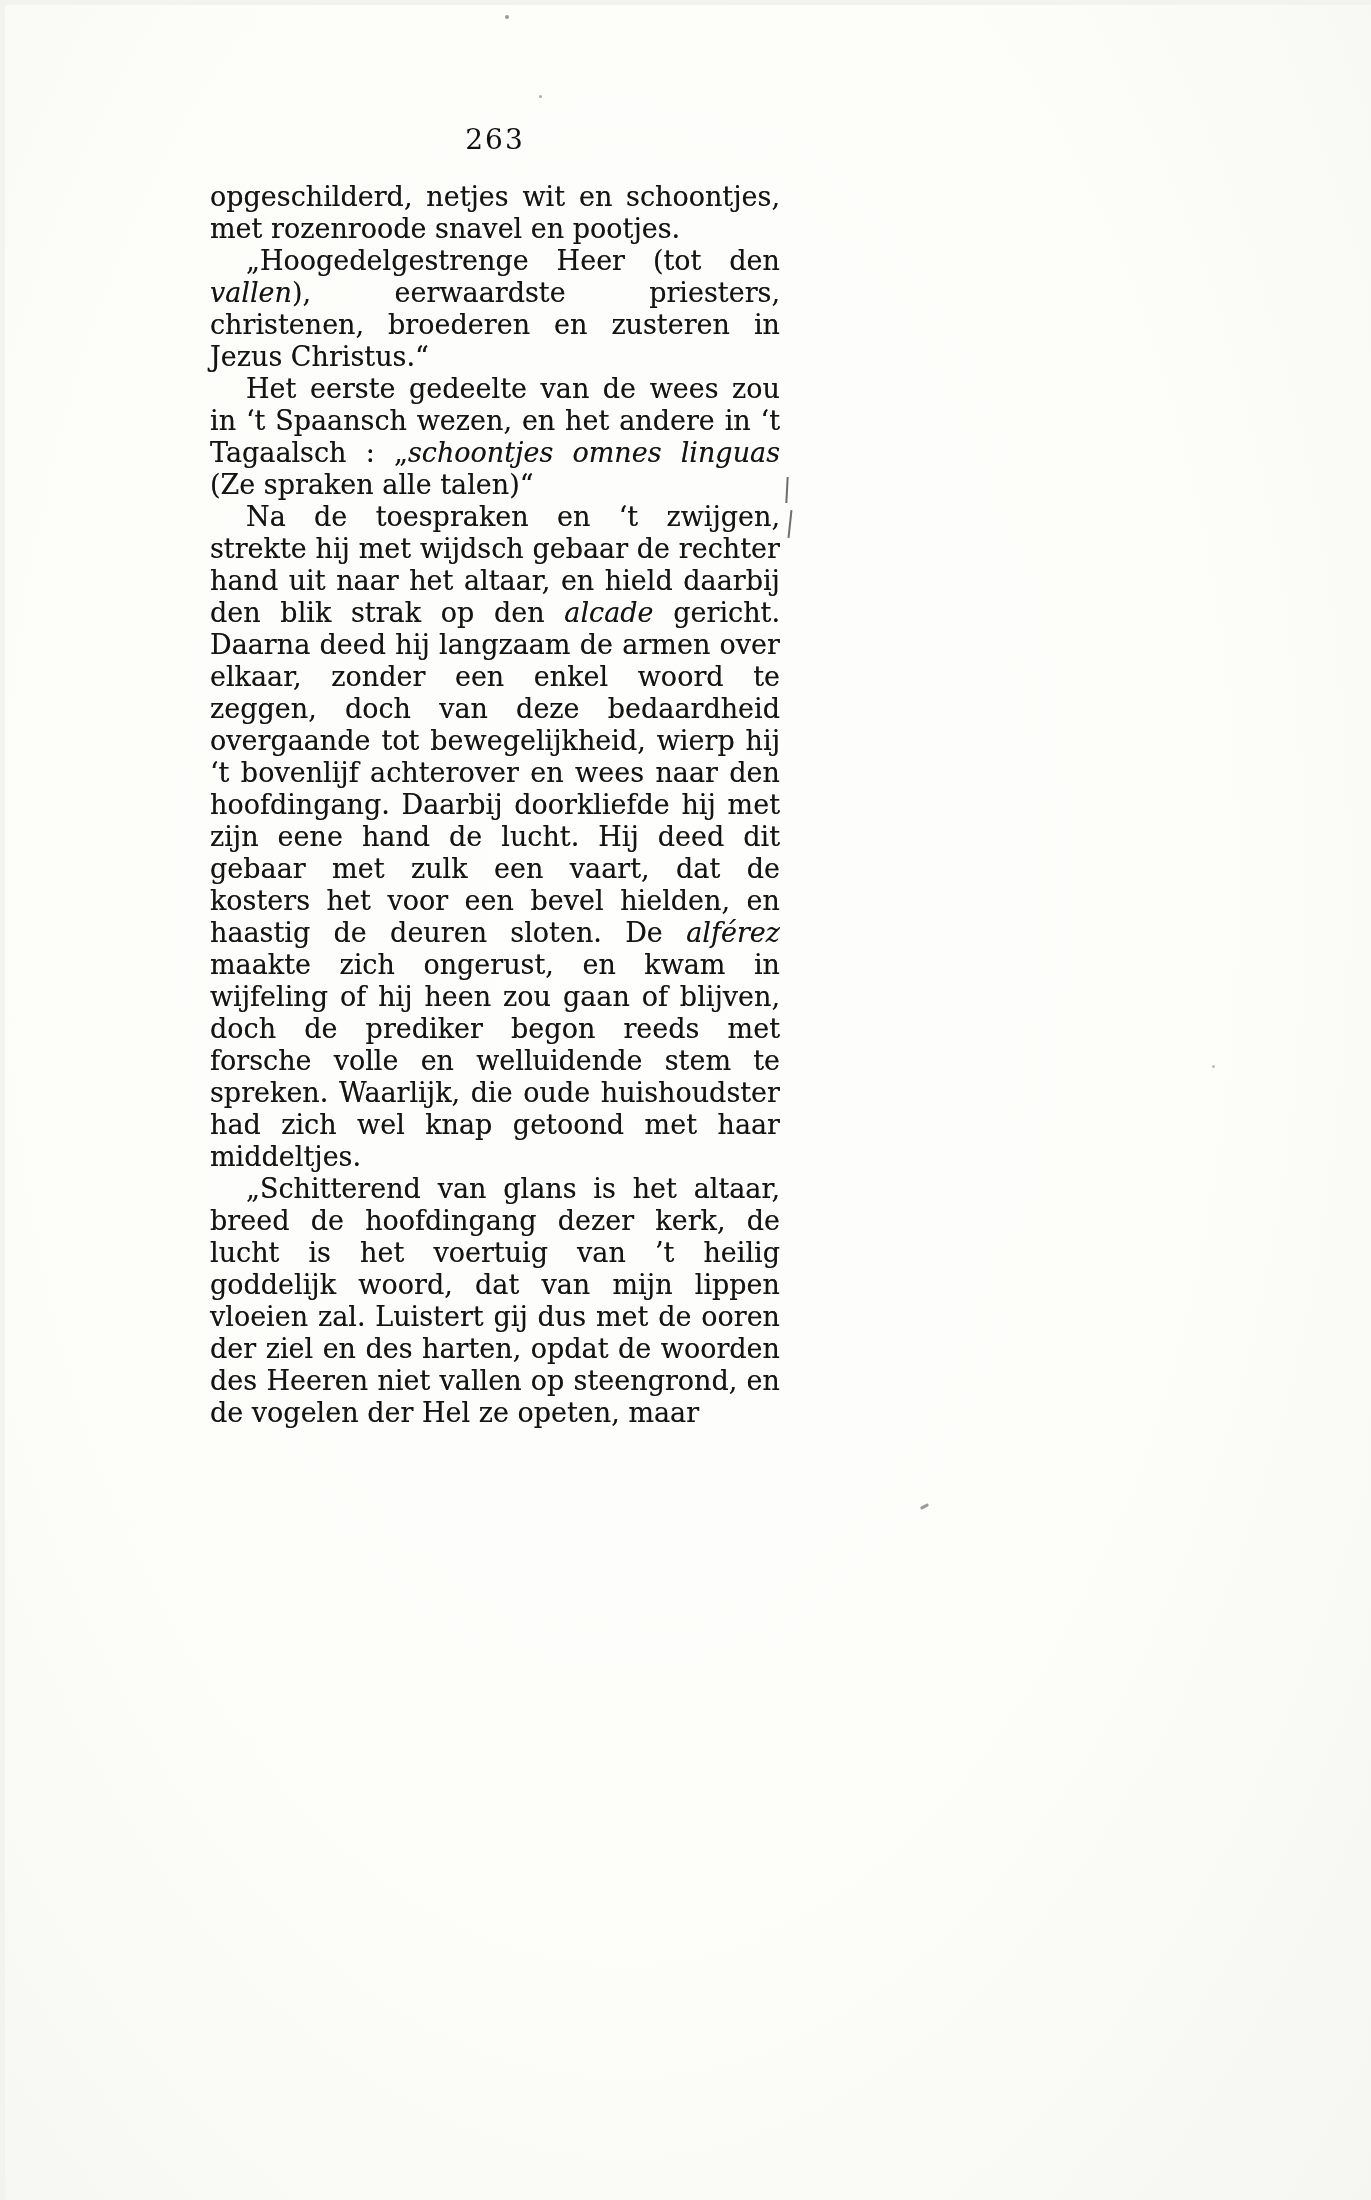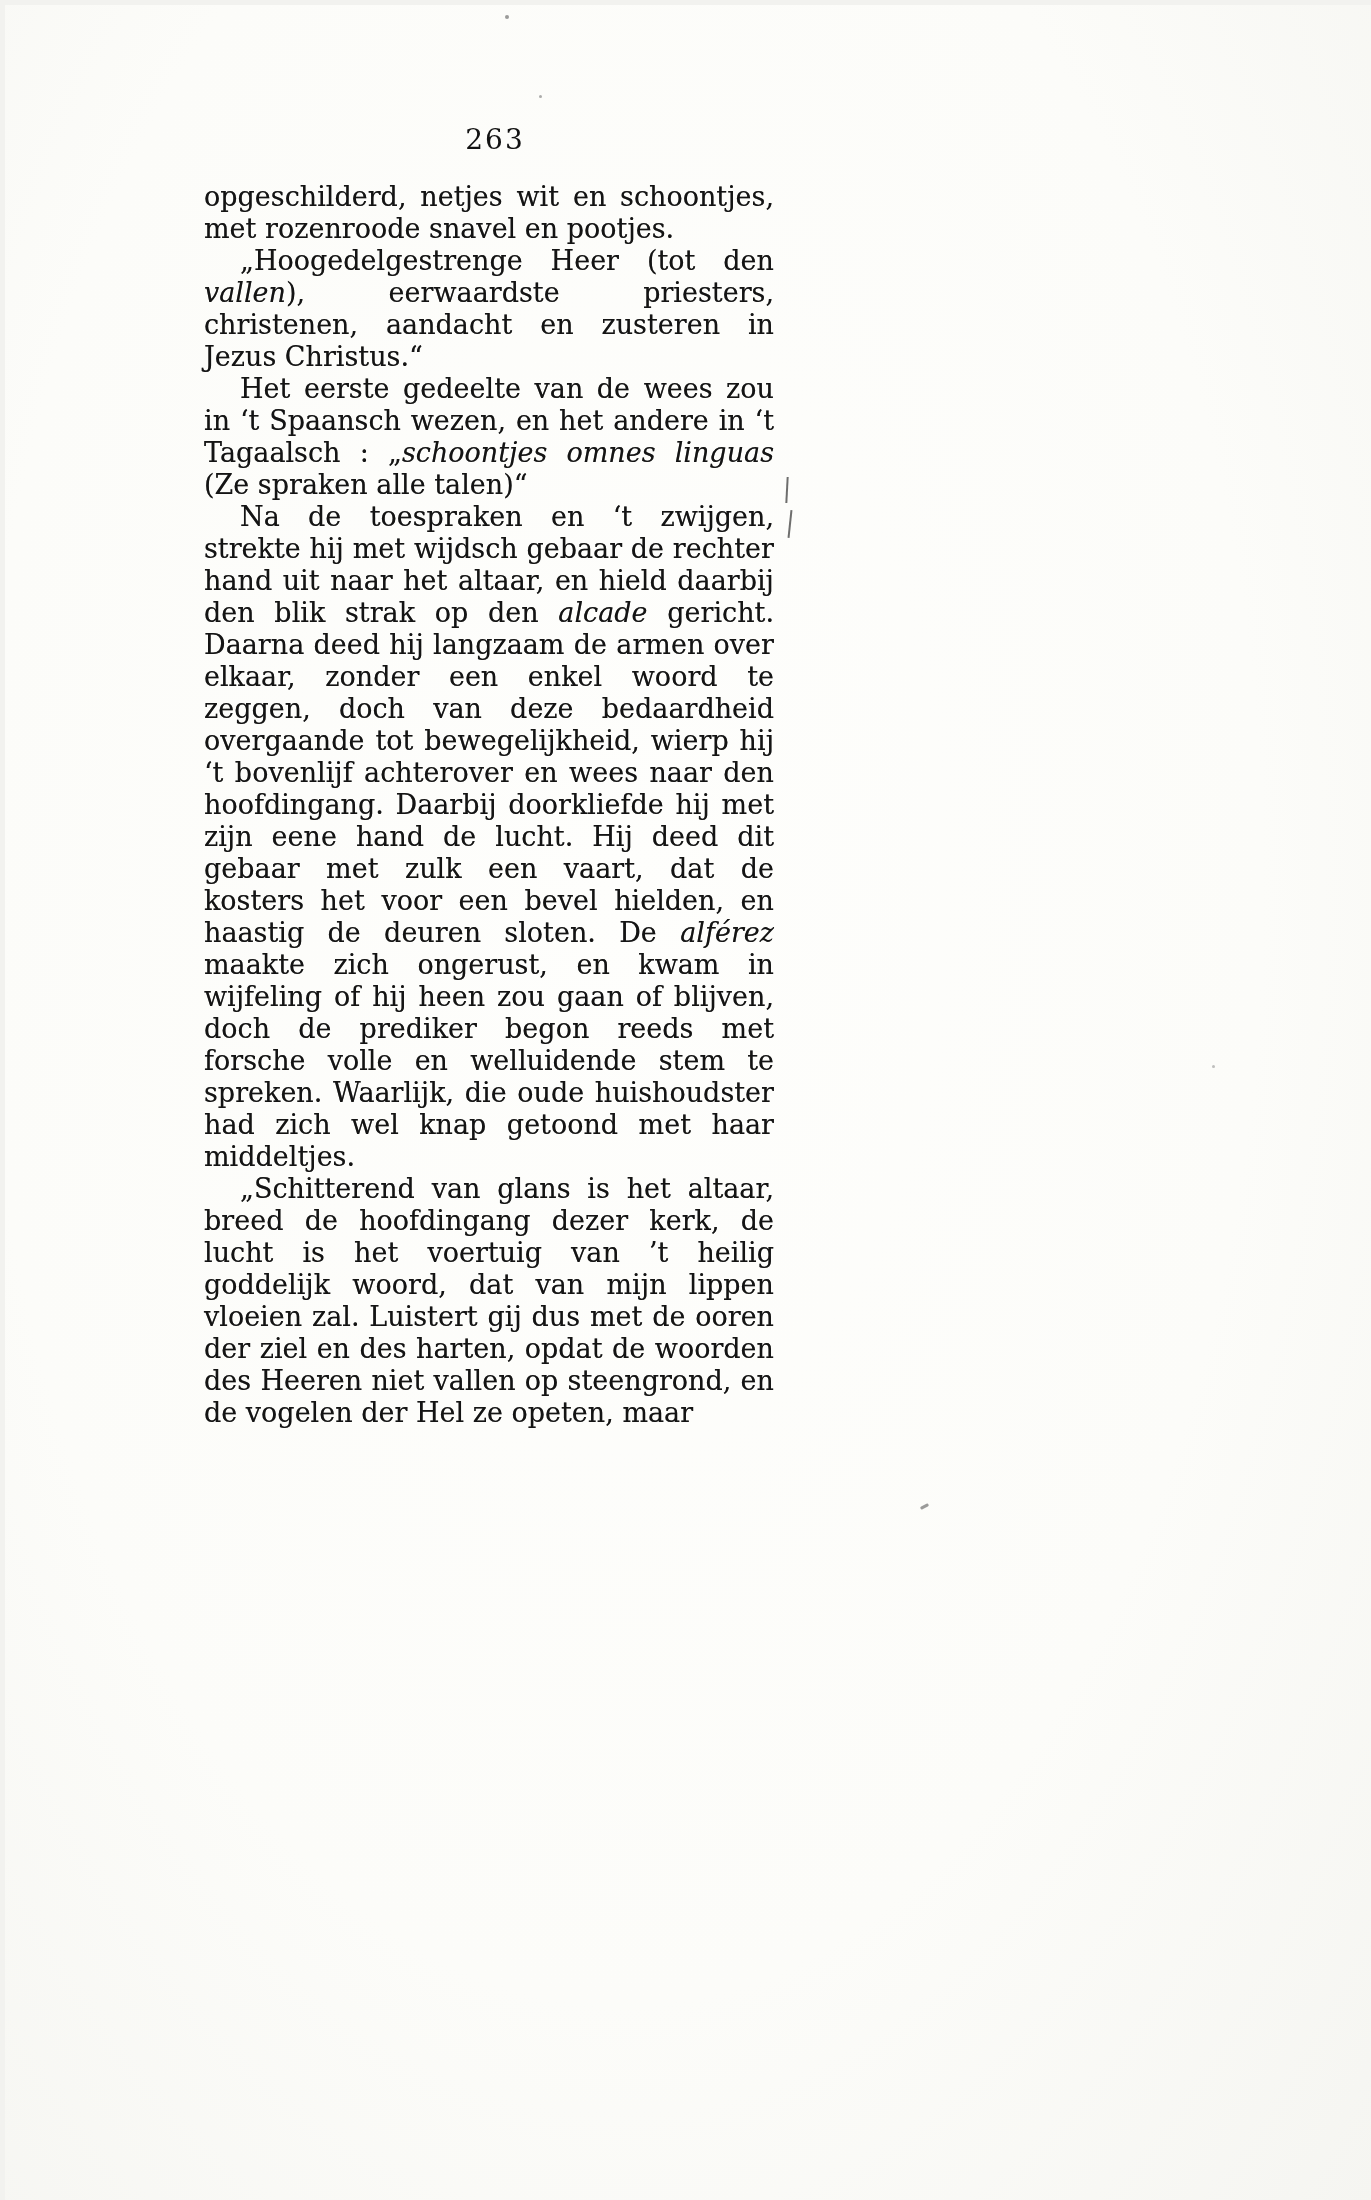--- a/index.html
+++ b/index.html
@@ -26,21 +26,21 @@
     left: 205px;
     width: 570px;
     text-align: center;
     font-size: 28px;
     letter-spacing: 2px;
     color: #121212;
   }
   .text-block {
     position: absolute;
     top: 176px;
-    left: 199px;
+    left: 205px;
     width: 570px;
     font-size: 27px;
     line-height: 32px;
     text-align: justify;
     color: #141414;
     text-shadow: 0 0 0.5px rgba(20,20,20,0.55);
   }
   .text-block p {
     margin: 0;
     padding: 0;
@@ -95,21 +95,21 @@
   }
 </style>
 </head>
 <body>
 
 <div class="page">
   <div class="page-number">263</div>
 
   <div class="text-block">
       <p class=""><span>opgeschilderd, netjes wit en schoontjes, met rozenroode snavel en pootjes.</span></p>
-      <p class="indent"><span>„Hoogedelgestrenge Heer (tot den </span><em>vallen</em><span>), eerwaardste priesters, christenen, aandacht en zusteren in Jezus Christus.“</span></p>
+      <p class="indent"><span>„Hoogedelgestrenge Heer (tot den </span><em>vallen</em><span>), eerwaardste priesters, christenen, broederen en zusteren in Jezus Christus.“</span></p>
       <p class="indent"><span>Het eerste gedeelte van de wees zou in ‘t Spaansch wezen, en het andere in ‘t Tagaalsch : „</span><em>schoontjes omnes linguas</em><span> (Ze spraken alle talen)“</span></p>
       <p class="indent"><span>Na de toespraken en ‘t zwijgen, strekte hij met wijdsch gebaar de rechter hand uit naar het altaar, en hield daarbij den blik strak op den </span><em>alcade</em><span> gericht. Daarna deed hij langzaam de armen over elkaar, zonder een enkel woord te zeggen, doch van deze bedaardheid overgaande tot bewegelijkheid, wierp hij ‘t bovenlijf achterover en wees naar den hoofdingang. Daarbij doorkliefde hij met zijn eene hand de lucht. Hij deed dit gebaar met zulk een vaart, dat de kosters het voor een bevel hielden, en haastig de deuren sloten. De </span><em>alférez</em><span> maakte zich ongerust, en kwam in wijfeling of hij heen zou gaan of blijven, doch de prediker begon reeds met forsche volle en welluidende stem te spreken. Waarlijk, die oude huishoudster had zich wel knap getoond met haar middeltjes.</span></p>
       <p class="indent"><span>„Schitterend van glans is het altaar, breed de hoofdingang dezer kerk, de lucht is het voertuig van ’t heilig goddelijk woord, dat van mijn lippen vloeien zal. Luistert gij dus met de ooren der ziel en des harten, opdat de woorden des Heeren niet vallen op steengrond, en de vogelen der Hel ze opeten, maar</span></p>
     </div>
 
   <div class="artifact stroke-1"></div>
   <div class="artifact stroke-2"></div>
   <div class="artifact speck-1"></div>
   <div class="artifact speck-2"></div>
   <div class="artifact speck-3"></div>

